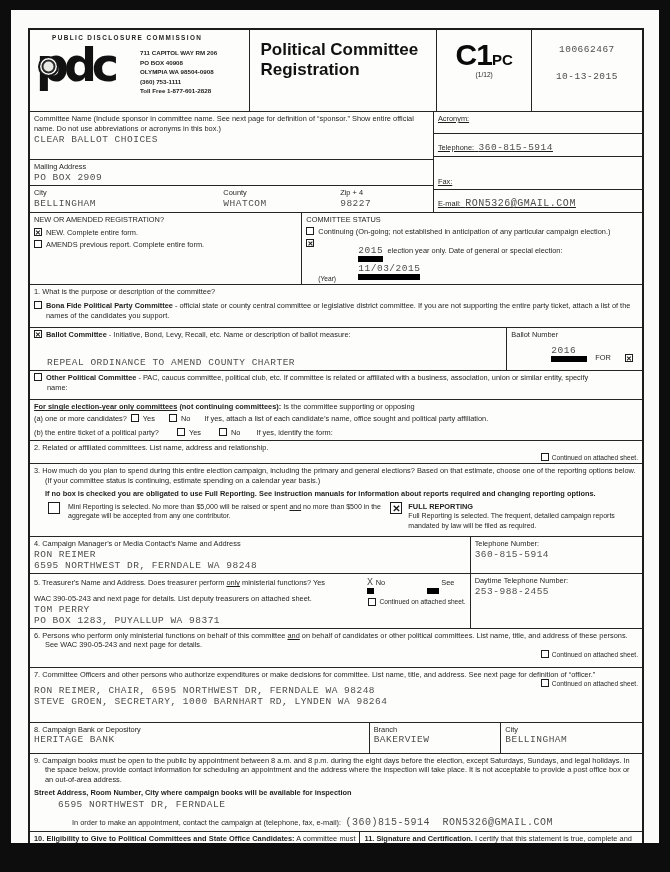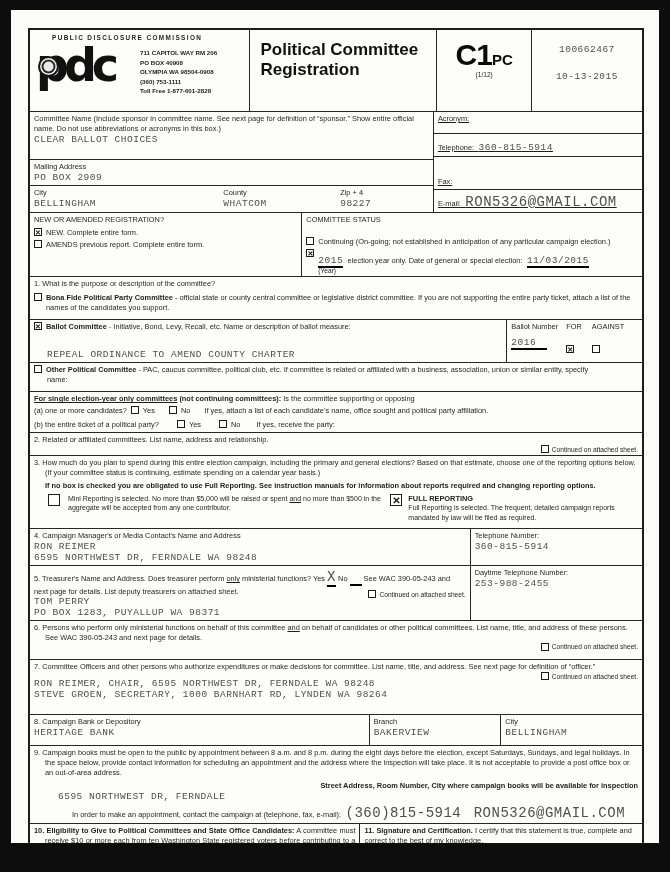--- a/index.html
+++ b/index.html
@@ -24,22 +24,22 @@
   .bB { border-bottom: 1px solid #262626; }
   .cell { padding: 2px 4px; overflow: hidden; }
   .lbl { font-size: 7.4px; line-height: 1.32; color: #1f1f1f; }
   .tiny { font-size: 6.6px; color: #222; }
   .b { font-weight: bold; }
   .u { text-decoration: underline; }
   .mono {
     font-family: "Liberation Mono", "DejaVu Sans Mono", monospace;
     font-size: 9.5px; color: #4e4e4e; letter-spacing: 0.5px;
   }
-  .mono.sm { font-size: 14px; }
-  .blank { border-bottom: 2px solid #000000; }
+  .mono.sm { font-size: 10px; }
+  .blank { border-bottom: 6px solid #000000; margin-left: 40px; }
   .cb {
     display: inline-block; width: 8px; height: 8px; border: 1px solid #1c1c1c;
     background: #fff; position: relative; vertical-align: -1px; flex: none;
   }
   .cb.lg { width: 12px; height: 12px; }
   .cb.checked::after {
     content: "✕"; position: absolute; left: 0; top: 0; width: 100%; height: 100%;
     font-size: 7px; line-height: 7px; text-align: center; color: #1a1a1a; font-weight: bold;
   }
   .cb.lg.checked::after { font-size: 10px; line-height: 11px; }
@@ -78,21 +78,21 @@
 
   .citygrid { display: flex; }
   .citygrid > div { padding: 0; }
 
   .regL { width: 44.5%; }
   .regR { width: 55.5%; }
 
   .ballotL { width: 78%; }
   .ballotR { width: 22%; }
   .fa-grid { display: flex; gap: 10px; text-align: center; }
-  .fa-grid .col { display: flex; flex-direction: column; align-items: flex-start; gap: 14px; }
+  .fa-grid .col { display: flex; flex-direction: row; align-items: flex-end; gap: 14px; }
 
   .miniL { width: 59%; }
   .fullR { width: 41%; }
 
   .s45L { width: 72%; }
   .s45R { width: 28%; }
 
   .bankL { width: 55.5%; }
   .bankM { width: 21.5%; }
   .bankR { width: 23%; }
@@ -196,21 +196,21 @@
           <span class="cb checked"></span>
           <span class="lbl">NEW.  Complete entire form.</span>
         </div>
         <div class="chkline" style="margin-top:2px">
           <span class="cb"></span>
           <span class="lbl">AMENDS previous report.  Complete entire form.</span>
         </div>
       </div>
       <div class="cell regR">
         <div class="lbl">COMMITTEE STATUS</div>
-        <div class="chkline" style="margin-top:12px">
+        <div class="chkline" style="margin-top:2px">
           <span class="cb"></span>
           <span class="lbl">Continuing (On-going; not established in anticipation of any particular campaign election.)</span>
         </div>
         <div class="chkline" style="margin-top:2px">
           <span class="cb checked"></span>
           <span>
             <span class="mono blank">2015</span>
             <span class="lbl">election year only.  Date of general or special election:</span>
             <span class="mono blank">11/03/2015</span>
             <span class="tiny" style="display:block">(Year)</span>
@@ -277,21 +277,21 @@
           <span class="cb" style="margin-left:10px"></span>
           <span class="lbl">No</span>
           <span class="lbl" style="margin-left:10px">If yes, attach a list of each candidate’s name, office sought and political party affiliation.</span>
         </div>
         <div class="chkline" style="margin-top:4px">
           <span class="lbl">(b)  the entire ticket of a political party?</span>
           <span class="cb" style="margin-left:14px"></span>
           <span class="lbl">Yes</span>
           <span class="cb" style="margin-left:14px"></span>
           <span class="lbl">No</span>
-          <span class="lbl" style="margin-left:12px">If yes, receive the party:</span>
+          <span class="lbl" style="margin-left:12px">If yes, identify the form:</span>
         </div>
       </div>
     </div>
 
     <div class="row">
       <div class="cell" style="min-height:22px;width:100%">
         <div class="lbl">2. Related or affiliated committees.  List name, address and relationship.</div>
         <div class="continued">
           <span class="cb"></span>
           <span class="txt">Continued on attached sheet.</span>
@@ -382,21 +382,21 @@
       </div>
       <div class="cell bankR">
         <div class="lbl">City</div>
         <div class="mono">BELLINGHAM</div>
       </div>
     </div>
 
     <div class="row">
       <div class="cell" style="min-height:62px;width:100%">
         <div class="lbl hang">9. Campaign books must be open to the public by appointment between 8 a.m. and 8 p.m. during the eight days before the election, except Saturdays, Sundays, and legal holidays.  In the space below, provide contact information for scheduling an appointment and the address where the inspection will take place.  It is not acceptable to provide a post office box or an out-of-area address.</div>
-        <div class="lbl b" style="text-align:right;margin-top:3px">Street Address, Room Number, City where campaign books will be available for inspection</div>
+        <div class="lbl b" style="text-align:left;margin-top:3px">Street Address, Room Number, City where campaign books will be available for inspection</div>
         <div class="mono" style="margin-left:24px;margin-top:1px">6595 NORTHWEST DR, FERNDALE</div>
         <div style="margin-left:38px;margin-top:1px">
           <span class="lbl">In order to make an appointment, contact the campaign at (telephone, fax, e-mail):</span>
           <span class="mono sm">(360)815-5914</span>
           <span class="mono sm" style="margin-left:8px">RON5326@GMAIL.COM</span>
         </div>
       </div>
     </div>
 
     <div class="row">

